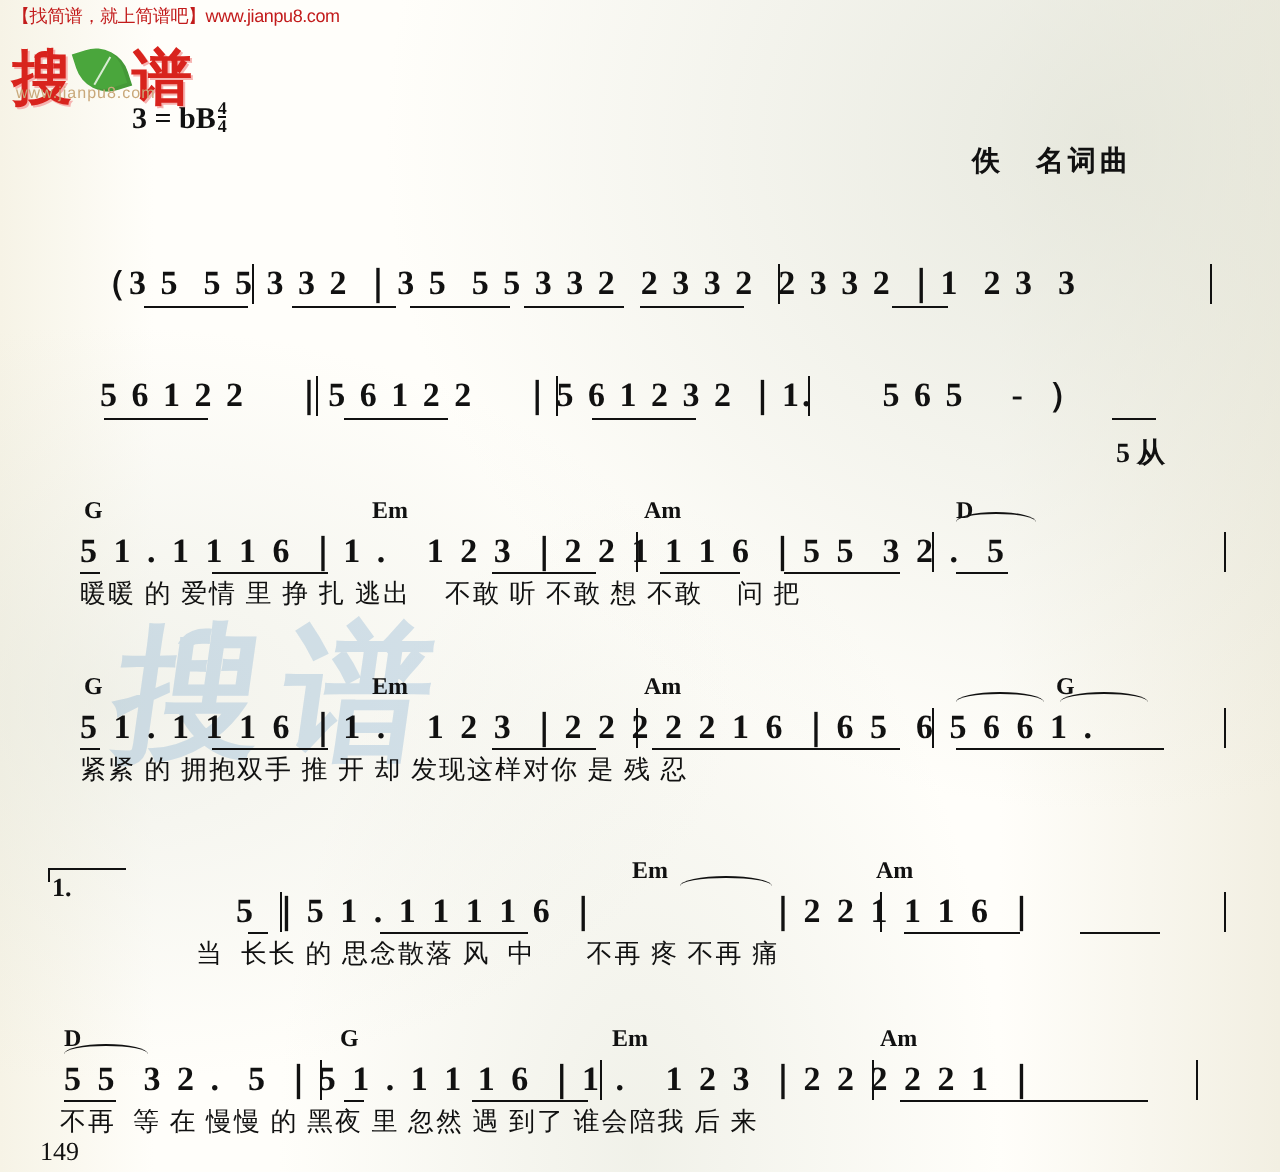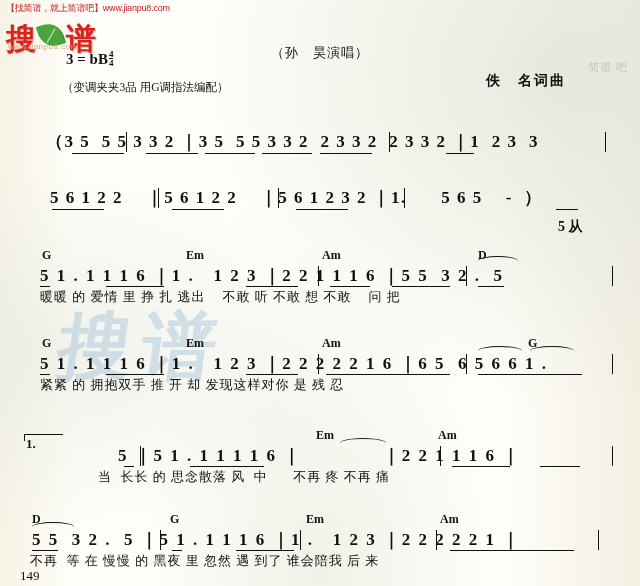--- a/index.html
+++ b/index.html
@@ -264,29 +264,26 @@
   <div class="banner">
     <div class="banner-text">【找简谱，就上简谱吧】www.jianpu8.com</div>
     <div class="logo-row">
       <span class="logo-char c1">搜</span>
       <span class="leaf"></span>
       <span class="logo-char c2">谱</span>
     </div>
     <div class="logo-url">www.jianpu8.com</div>
   </div>
 
-  <div class="singer">（孙　昊演唱）</div>
   <div class="author">佚　名词曲</div>
 
   <div class="key-sig">
     <span>3 = bB</span><span class="frac"><i class="num">4</i><i class="den">4</i></span>
   </div>
-  <div class="capo">（变调夹夹3品 用G调指法编配）</div>
-
-  <div class="ghost">简谱 吧</div>
+
   <div class="watermark">搜谱</div>
 
   <div class="staff" style="top:130px;">
     <div class="notes" style="left:46px; letter-spacing:1.5px;">（3 5  5 5 3 3 2 ｜3 5  5 5 3 3 2  2 3 3 2  2 3 3 2 ｜1  2 3  3</div>
     <div class="barline" style="left:126px; top:2px; height:20px;"></div>
     <div class="barline" style="left:389px; top:2px; height:20px;"></div>
     <div class="barline" style="left:605px; top:2px; height:20px;"></div>
 
     <div class="underline1" style="left:72px; top:23px; width:52px;"></div>
     <div class="underline1" style="left:146px; top:23px; width:52px;"></div>

